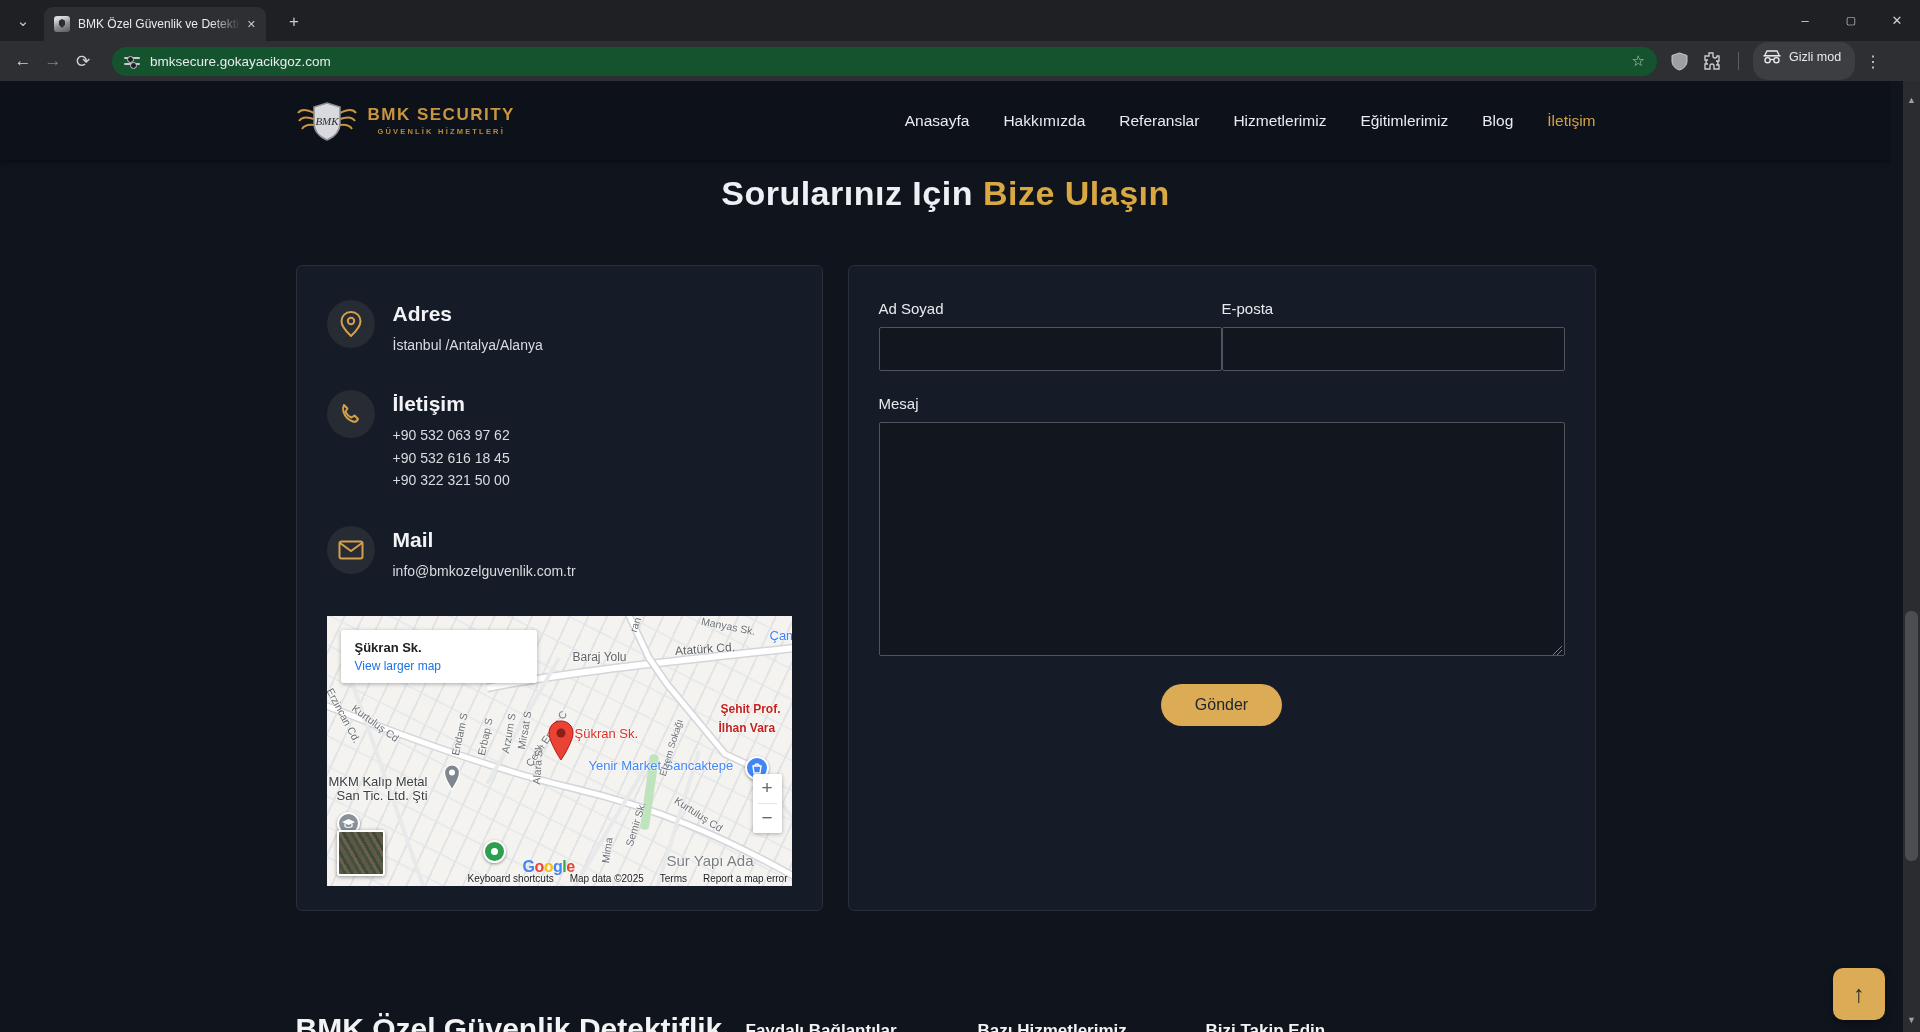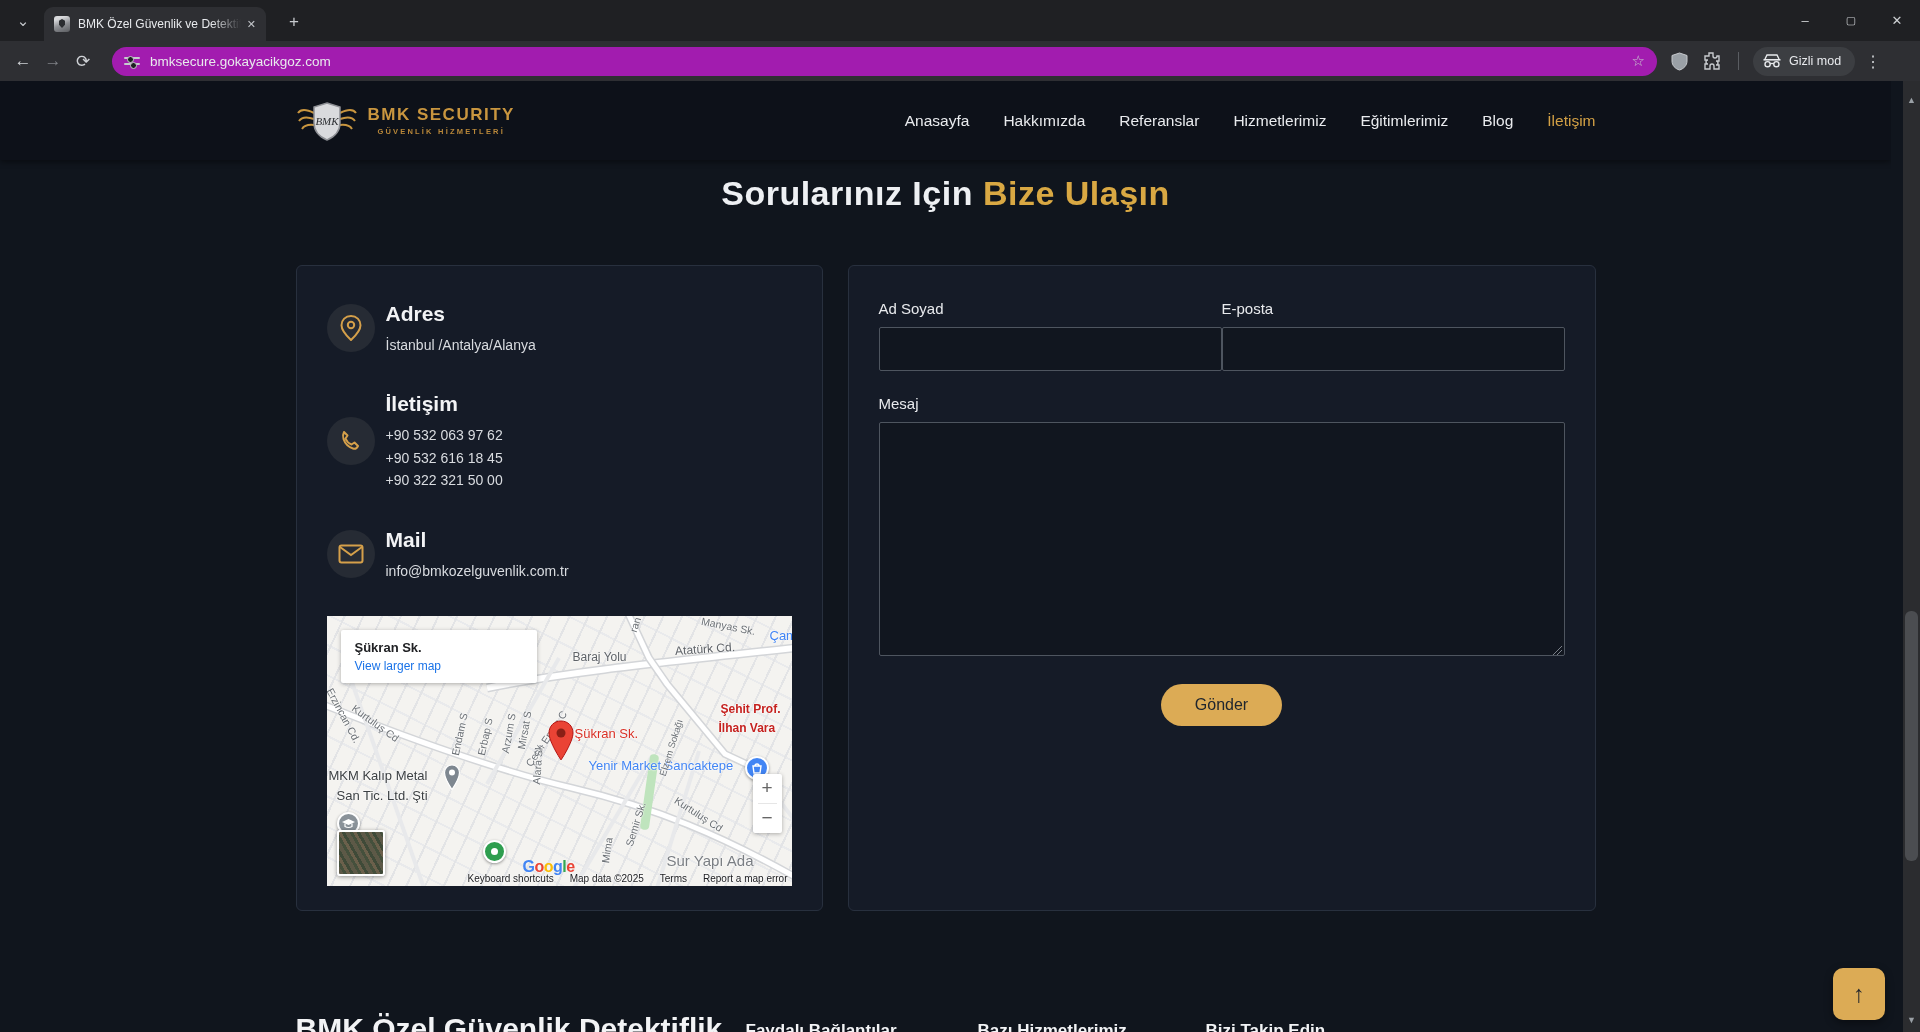--- a/index.html
+++ b/index.html
@@ -24,34 +24,34 @@
   .win-btn{width:46px;height:41px;display:flex;align-items:center;justify-content:center;
     color:#cdd0d3;font-size:13px;}
   .win-btn.maxi{font-size:11px;}
 
   .toolbar{position:absolute;top:41px;left:0;width:1920px;height:40px;background:#2e2f33;
     display:flex;align-items:center;}
   .nav-ico{width:30px;height:30px;display:flex;align-items:center;justify-content:center;
     color:#cfd2d6;font-size:17px;border-radius:50%;}
   .nav-ico.back{margin-left:8px;}
   .nav-ico.fwd{color:#7f8287;}
-  .omnibox{margin-left:14px;width:1545px;height:29px;border-radius:15px;background:#a21caf;
+  .omnibox{margin-left:14px;width:1545px;height:29px;border-radius:15px;background:#14532d;
     display:flex;align-items:center;padding:0 12px;box-sizing:border-box;}
   .site-info{width:16px;height:16px;margin-right:10px;position:relative;}
   .site-info i{position:absolute;left:0;right:0;height:2px;background:#c7cace;border-radius:1px;}
   .site-info i:nth-child(1){top:4px;}
   .site-info i:nth-child(2){top:10px;}
   .site-info i:nth-child(1)::after{content:"";position:absolute;left:3px;top:-1.5px;width:5px;height:5px;border-radius:50%;background:#1d1e21;border:1.5px solid #c7cace;}
   .site-info i:nth-child(2)::after{content:"";position:absolute;right:3px;top:-1.5px;width:5px;height:5px;border-radius:50%;background:#1d1e21;border:1.5px solid #c7cace;}
   .url-text{color:#e8eaed;font-size:13.5px;flex:1;}
   .star{color:#c7cace;font-size:15px;}
   .ext-icons{display:flex;align-items:center;margin-left:14px;gap:14px;color:#c7cace;}
   .sep{width:1px;height:18px;background:#5a5d62;margin:0 4px;}
   .incog-chip{margin-left:10px;height:29px;border-radius:15px;background:#3c3e42;display:flex;
-    align-items:center;padding:0 14px 0 10px;gap:8px;color:#e8eaed;font-size:12.5px;}
+    align-items:center;padding:0 14px 9px 10px;gap:8px;color:#e8eaed;font-size:12.5px;}
   .menu-dots{margin:0 12px 0 10px;color:#cdd0d3;font-size:16px;letter-spacing:0;}
 
   
   .scrollbar{position:absolute;right:0;top:81px;width:17px;height:951px;background:#2b2c2f;}
   .scroll-arrow{position:absolute;left:0;width:17px;height:17px;color:#9aa0a6;font-size:9px;
     display:flex;align-items:center;justify-content:center;}
   .scroll-arrow.up{top:10px;}
   .scroll-arrow.down{bottom:4px;}
   .scroll-thumb{position:absolute;left:2px;width:13px;border-radius:6px;background:#4b4d51;
     top:530px;height:250px;}
@@ -68,21 +68,21 @@
   .main-nav .nav-item.active{color:#d2a045;}
 
   .section-title{text-align:center;font-size:34px;font-weight:bold;color:#eef0f3;margin:14px 0 0;letter-spacing:.5px;}
   .section-title .accent{color:#d9a843;}
 
   .cards{width:1300px;margin:52px auto 0;display:flex;gap:25px;}
   .card{background:#151b27;border:1px solid #28303e;border-radius:6px;box-sizing:border-box;}
   .card.info{width:527px;height:646px;padding:34px 30px;}
   .card.formcard{flex:1;height:646px;padding:34px 30px;}
 
-  .info-row{display:flex;align-items:center;gap:11px;margin-bottom:34px;}
+  .info-row{display:flex;align-items:flex-start;gap:18px;margin-bottom:34px;}
   .icon-circle{width:48px;height:48px;border-radius:50%;background:#262b34;flex:0 0 48px;
     display:flex;align-items:center;justify-content:center;}
   .info-title{color:#f2f3f5;font-size:21px;font-weight:bold;margin:2px 0 8px;}
   .info-text{color:#d9dce0;font-size:14px;line-height:1.6;}
 
   
   .map{position:relative;width:465px;height:270px;margin-top:8px;overflow:hidden;background:
     repeating-linear-gradient(115deg,transparent 0 15px,#e3e4e6 15px 17px),
     repeating-linear-gradient(27deg,transparent 0 25px,#e9eaec 25px 27px),#f4f3f0;}
   .map svg.roads{position:absolute;inset:0;}
@@ -307,21 +307,21 @@
           <span class="map-label" style="left:8px;top:70px;transform:rotate(62deg);transform-origin:left top;">Erzincan Cd.</span>
           <span class="map-label" style="left:30px;top:86px;transform:rotate(36deg);transform-origin:left top;">Kurtuluş Cd</span>
           <span class="map-label" style="left:122px;top:138px;transform:rotate(-78deg);transform-origin:left top;">Endam S</span>
           <span class="map-label" style="left:148px;top:138px;transform:rotate(-78deg);transform-origin:left top;">Erbap S</span>
           <span class="map-label" style="left:172px;top:136px;transform:rotate(-80deg);transform-origin:left top;">Arzum S</span>
           <span class="map-label" style="left:188px;top:132px;transform:rotate(-80deg);transform-origin:left top;">Mirsat S</span>
           <span class="map-label" style="left:196px;top:146px;transform:rotate(-56deg);transform-origin:left top;">Çetin Emeç C</span>
           <span class="map-label" style="left:203px;top:168px;transform:rotate(-86deg);transform-origin:left top;">Alara Sk</span>
           <span class="map-label pinred" style="left:248px;top:110px;">Şükran Sk.</span>
           <span class="map-label blue" style="left:262px;top:142px;">Yenir Market Sancaktepe</span>
-          <span class="map-label dark" style="left:2px;top:152px;">MKM Kalıp Metal</span>
+          <span class="map-label dark" style="left:2px;top:158px;">MKM Kalıp Metal</span>
           <span class="map-label dark" style="left:10px;top:172px;">San Tic. Ltd. Şti</span>
           <span class="map-label" style="left:352px;top:178px;transform:rotate(33deg);transform-origin:left top;">Kurtuluş Cd</span>
           <span class="map-label" style="left:330px;top:158px;transform:rotate(-73deg);transform-origin:left top;font-size:9.5px;">Elzem Sokağı</span>
           <span class="map-label" style="left:296px;top:228px;transform:rotate(-73deg);transform-origin:left top;">Semir Sk.</span>
           <span class="map-label" style="left:272px;top:246px;transform:rotate(-82deg);transform-origin:left top;">Mima</span>
           <span class="map-label" style="left:340px;top:236px;font-size:15px;color:#7a7e83;">Sur Yapı Ada</span>
 
           <svg class="map-pin" style="left:220px;top:104px;" width="28" height="42" viewBox="0 0 28 42">
             <path d="M14 1 C7 1 2 6.2 2 13 c0 9 12 27 12 27 s12-18 12-27 C26 6.2 21 1 14 1 Z" fill="#ea4335" stroke="#b31412" stroke-width="1"></path>
             <circle cx="14" cy="13" r="4.5" fill="#8a1f16"></circle>

